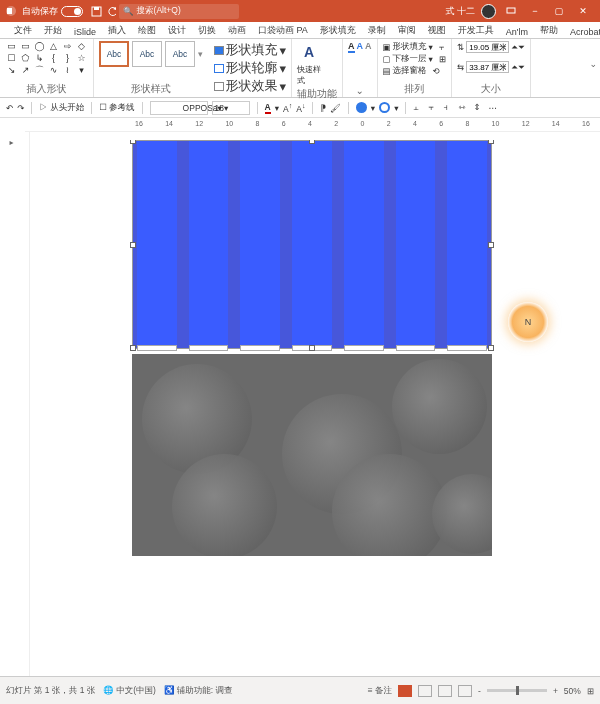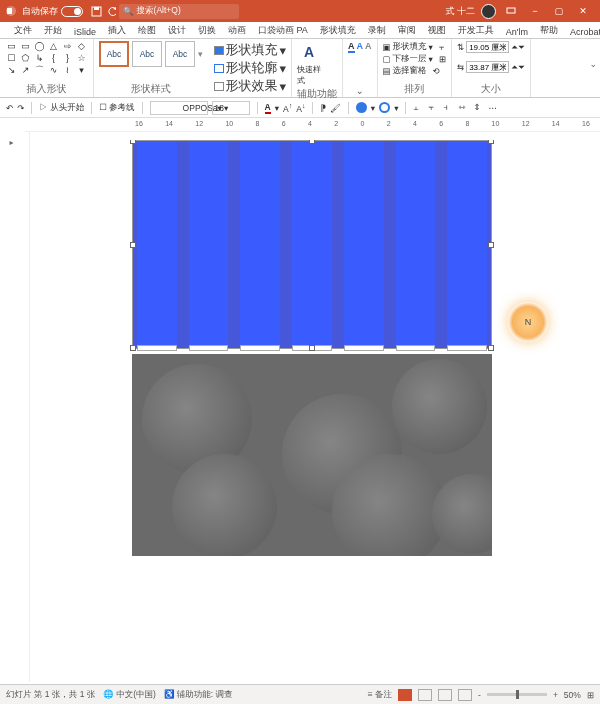--- a/index.html
+++ b/index.html
@@ -50,21 +50,21 @@
 .slide { width:360px; display:flex; flex-direction:column; gap:5px; }
 .sel-shape { width:360px; height:209px; background:#4757DA; position:relative; border:1px solid #999; }
 .sel-shape .bars { position:absolute; inset:0; display:flex; gap:12px; padding:0 4px; }
 .sel-shape .bars span { flex:1; background:#3A5CFF; }
 .sel-shape .teeth { position:absolute; left:0; right:0; bottom:-3px; height:6px; display:flex; gap:12px; padding:0 4px; }
 .sel-shape .teeth span { flex:1; background:#fff; border:1px solid #aaa; height:6px; }
 .handle { position:absolute; width:6px; height:6px; background:#fff; border:1px solid #666; }
 .photo { width:360px; height:202px; background:#6a6a6a; position:relative; overflow:hidden; }
 .photo .petal { position:absolute; border-radius:50%; background:radial-gradient(circle at 40% 40%, #8a8a8a, #555); opacity:.85; }
 .clickmark { position:absolute; width:40px; height:40px; border-radius:50%; background:radial-gradient(circle,#ffd592 0%,#f8b35f 55%,rgba(248,179,95,0) 72%); left:508px; top:170px; display:flex; align-items:center; justify-content:center; font-size:9px; color:#444; box-shadow:0 0 10px 3px rgba(250,190,110,.5); }
-.statusbar { position:absolute; left:0; right:0; bottom:0; height:20px; background:#F3F2F1; border-top:1px solid #ccc; display:flex; align-items:center; font-size:8.5px; color:#555; padding:8px 6px; gap:8px; }
+.statusbar { position:absolute; left:0; right:0; bottom:0; height:28px; background:#F3F2F1; border-top:1px solid #ccc; display:flex; align-items:center; font-size:8.5px; color:#555; padding:8px 6px; gap:8px; }
 .statusbar .right { margin-left:auto; display:flex; align-items:center; gap:6px; }
 .viewbtn { width:14px; height:12px; border:1px solid #aaa; display:inline-block; }
 .viewbtn.active { background:#CF4F2E; border-color:#CF4F2E; }
 .zoom-slider { width:60px; height:3px; background:#ccc; position:relative; }
 .zoom-slider::after { content:""; position:absolute; left:48%; top:-3px; width:3px; height:9px; background:#666; }
 </style>
 </head>
 <body>
 
 <div class="titlebar">

